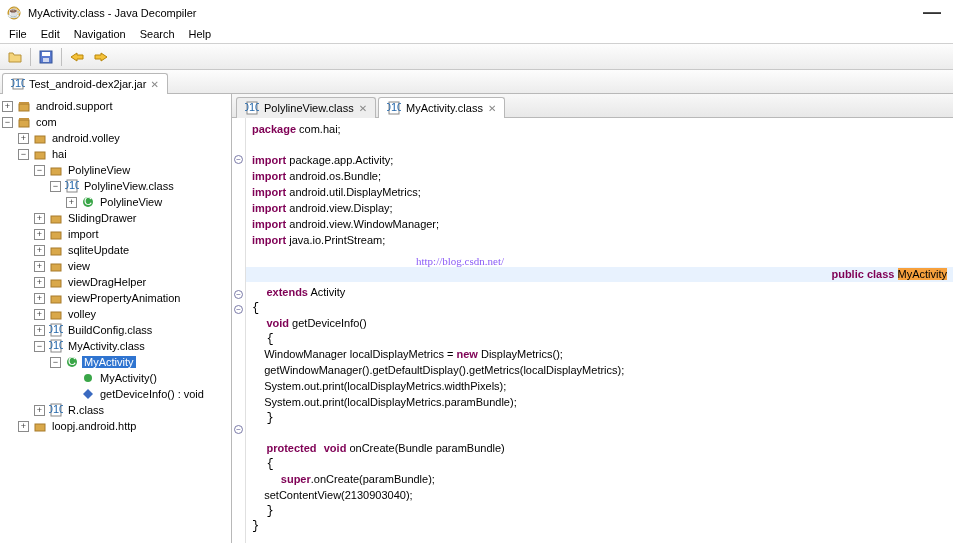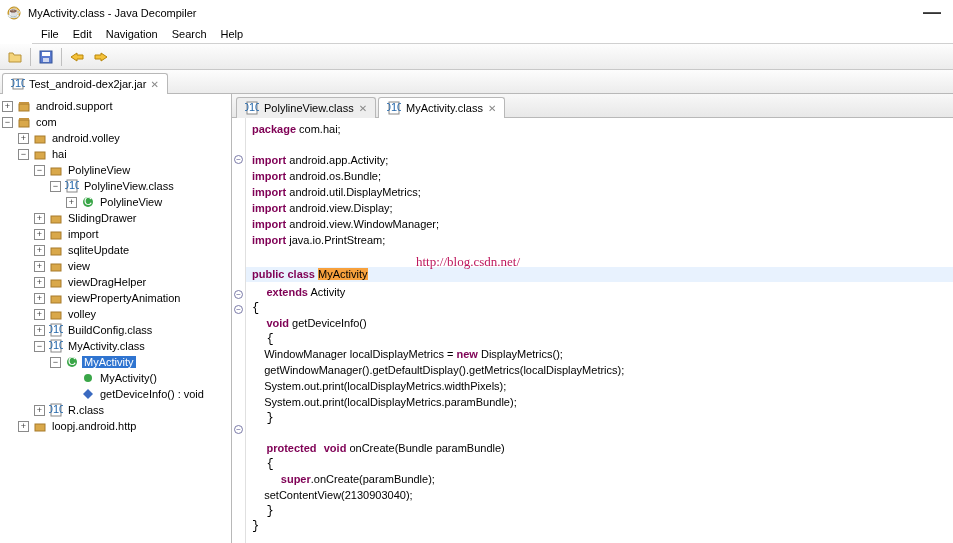--- a/index.html
+++ b/index.html
@@ -3,21 +3,21 @@
 <meta charset="utf-8">
 <style>
 * { margin:0; padding:0; box-sizing:border-box; font-family:Tahoma,Arial,sans-serif; font-size:11px; }
 body { background:#fff; width:953px; height:543px; overflow:hidden; position:relative; }
 
 .titlebar { height:25px; display:flex; align-items:center; padding:0 6px; }
 .titlebar .ico { width:16px; height:16px; margin-right:6px; display:inline-flex; align-items:center; justify-content:center; }
 .titlebar .ttl { flex:1; }
 .titlebar .min { font-size:18px; font-weight:bold; color:#333; padding:0 6px; }
 
-.menubar { height:19px; display:flex; align-items:center; padding:0 2px; border-bottom:1px solid #d0d0d0;margin-left:32px; }
+.menubar { height:19px; display:flex; align-items:center; padding:0 2px; border-bottom:1px solid #d0d0d0; }
 .menubar span { padding:2px 7px; cursor:default; }
 
 .toolbar { height:26px; display:flex; align-items:center; padding:0 4px; gap:2px; background:linear-gradient(#fdfdfd,#ececec); border-bottom:1px solid #c8c8c8; }
 .tbtn { width:22px; height:22px; display:inline-flex; align-items:center; justify-content:center; border:1px solid transparent; }
 .tsep { width:1px; height:18px; background:#c0c0c0; margin:0 2px; }
 
 .tabbar { height:24px; display:flex; align-items:flex-end; padding-left:2px; background:linear-gradient(#fdfdfd,#ececec); border-bottom:1px solid #b8b8b8; }
 .tab { display:flex; align-items:center; gap:4px; padding:3px 8px; background:#fff; border:1px solid #b8b8b8; border-bottom:none; border-radius:3px 3px 0 0; margin-bottom:-1px; }
 .tab .x { color:#888; font-size:10px; }
 
@@ -38,23 +38,23 @@
 .etab.active { background:#fff; }
 .etab .x { color:#888; font-size:10px; }
 
 .codewrap { flex:1; display:flex; background:#fff; }
 .gutter { width:14px; background:#fff; border-right:1px solid #e0e0e0; padding-top:4px; }
 .grow { height:15px; display:flex; align-items:center; justify-content:center; }
 .fold { width:9px; height:9px; border:1px solid #7a7aa8; border-radius:50%; background:#fff; display:flex; align-items:center; justify-content:center; font-size:8px; color:#5a5a90; line-height:1; }
 
 pre.code { flex:1; font-family:Consolas,'Courier New',monospace; font-size:12px; line-height:15px; padding:4px 6px; white-space:pre; color:#000; position:relative; }
 .kw { color:#7f0055; font-weight:bold; }
-.hl-line { background:#e8f2fe; display:block; margin:3px -6px; padding:0 6px; }
+.hl-line { background:#e8f2fe; display:block; margin:3px -6px; padding:0 6px;text-align:right; }
 .hl-word { background:#f7a13d; color:#000; }
-.watermark { position:absolute; top:136px; left:170px; color:#be185d; font-family:Tahoma; font-size:13px; pointer-events:none; }
+.watermark { position:absolute; top:136px; left:170px; color:#8b5cf6; font-family:Tahoma; font-size:11px; pointer-events:none; }
 
 
 svg { display:block; }
 </style>
 </head>
 <body>
 
 <div class="titlebar">
   <span class="ico">
     <svg width="16" height="16">
@@ -396,21 +396,21 @@
             <span class="fold">−</span>
           </div>
         <div class="grow"></div>
           <div class="grow"></div>
           <div class="grow"></div>
           <div class="grow"></div>
           <div class="grow"></div>
       </div>
 <pre class="code"><span class="watermark">http://blog.csdn.net/</span><span class="kw">package</span><span> com.hai;</span>
 
-<span class="kw">import</span><span> android.app.Activity;</span>
+<span class="kw">import</span><span> package.app.Activity;</span>
 <span class="kw">import</span><span> android.os.Bundle;</span>
 <span class="kw">import</span><span> android.util.DisplayMetrics;</span>
 <span class="kw">import</span><span> android.view.Display;</span>
 <span class="kw">import</span><span> android.view.WindowManager;</span>
 <span class="kw">import</span><span> java.io.PrintStream;</span>
 
 <span class="hl-line"><span class="kw">public</span> <span class="kw">class</span> <span class="hl-word">MyActivity</span></span>  <span class="kw">extends</span><span> Activity</span>
 {
   <span class="kw">void</span><span> getDeviceInfo()</span>
   {

